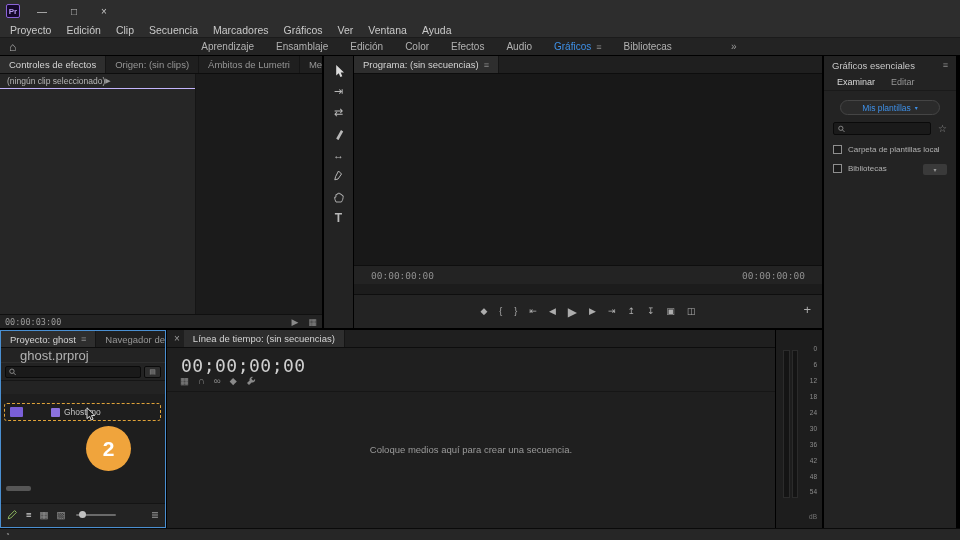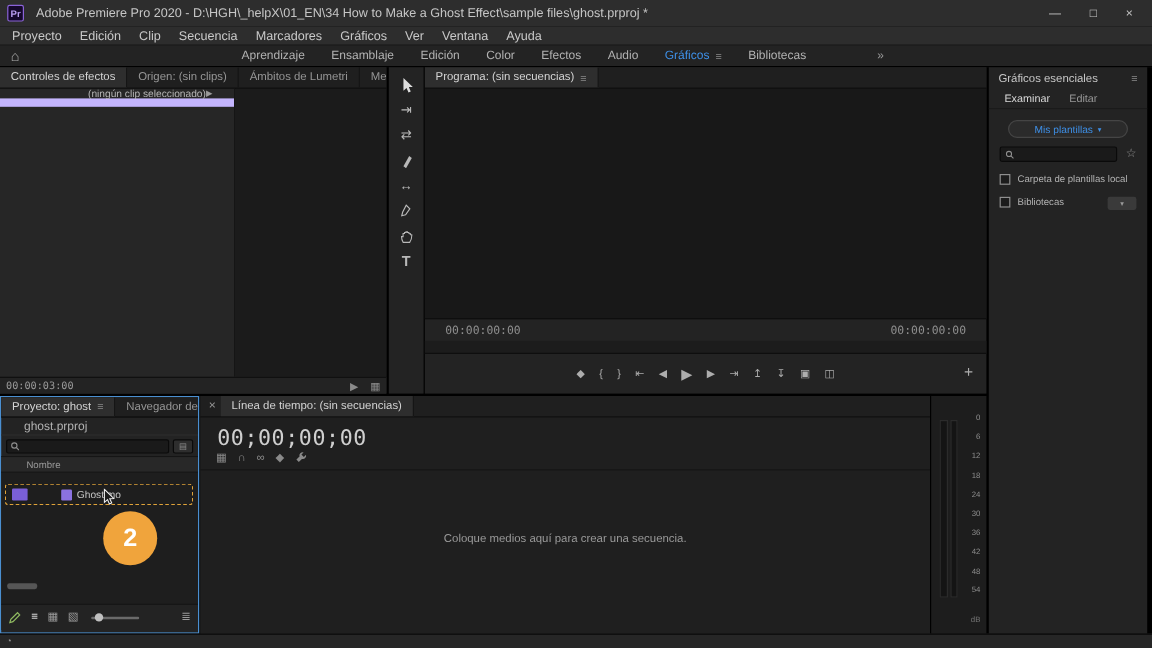--- a/index.html
+++ b/index.html
@@ -20,21 +20,21 @@
 
 .panel{position:absolute;background:#232323}
 .ptabs{height:18px;background:#1f1f1f;border-bottom:1px solid #0d0d0d;display:flex;align-items:center;font-size:9.5px;color:#969696;overflow:hidden}
 .ptab{height:100%;display:flex;align-items:center;gap:5px;padding:0 9px;border-right:1px solid #151515;white-space:nowrap}
 .ptab.active{background:#2e2e2e;color:#d4d4d4}
 .pmenu{color:#8a8a8a;font-size:9px}
 
 #ec{left:0;top:56px;width:322px;height:272px}
 .ec-body{position:absolute;top:18px;left:0;right:0;bottom:14px;display:flex}
 .ec-left{width:196px;background:#262626;border-right:1px solid #151515}
-.ec-row{height:15px;border-bottom:7px solid #c4b5fd;display:flex;align-items:center;justify-content:flex-end;padding:0 18px;font-size:8.5px;color:#b6b6b6}
+.ec-row{height:15px;border-bottom:1px solid #c4b5fd;display:flex;align-items:center;justify-content:flex-start;padding:0 7px;font-size:8.5px;color:#b6b6b6}
 .ec-row .arrow{font-size:7px;color:#9a9a9a}
 .ec-right{flex:1;background:#1b1b1b}
 .ec-foot{position:absolute;left:0;right:0;bottom:0;height:14px;background:#232323;border-top:1px solid #101010;display:flex;align-items:center;padding:0 5px;font-size:8.5px;color:#9a9a9a;font-family:"DejaVu Sans Mono",monospace}
 .ec-foot .sp{flex:1}
 .fico{font-family:"Liberation Sans",sans-serif;color:#8a8a8a;font-size:9px;margin-left:10px}
 
 #tools{left:324px;top:56px;width:29px;height:272px;background:#232323;display:flex;flex-direction:column;align-items:center;padding-top:5px;gap:2px;position:absolute}
 .tool{width:21px;height:19px;display:flex;align-items:center;justify-content:center;color:#b8b8b8;font-size:11px}
 .tool.sel{color:#e8e8e8}
 
@@ -64,21 +64,21 @@
 .thumb{width:100px;height:56px;background:#000;position:relative;flex:none}
 .mgbadge{position:absolute;right:2px;top:2px;width:9px;height:9px;background:#d98e2b;border-radius:1px}
 .t1bar{position:absolute;left:7px;top:23px;width:48px;height:7px;background:#1d3fae;border-radius:1px}
 .t1bar::after{content:"";position:absolute;left:3px;top:2px;width:26px;height:1px;background:#9db8ff}
 .tov{position:absolute;left:6px;top:7px;font-size:5px;letter-spacing:.5px;color:#cdd8ff}
 .tov3{position:absolute;left:10px;top:24px;font-size:5px;color:#6ea0ff}
 .tname{width:100px;font-size:8px;color:#b4b4b4;margin-top:46px;margin-bottom:6px;height:9px;line-height:9px;flex:none}
 
 #proj{left:0;top:330px;width:166px;height:198px;border:1px solid #4a8fd1}
 #proj .ptabs{height:17px}
-.proj-file{height:15px;display:flex;align-items:center;padding-left:19px;font-size:10px;color:#b2b2b2;border-bottom:1px solid #2e2e2e}
+.proj-file{height:15px;display:flex;align-items:center;padding-left:19px;font-size:13px;color:#b2b2b2;border-bottom:1px solid #2e2e2e}
 .proj-search{height:18px;display:flex;align-items:center;gap:3px;padding:0 4px;border-bottom:1px solid #151515}
 .psearch{flex:1;height:12px;background:#1a1a1a;border:1px solid #0a0a0a;border-radius:2px;display:flex;align-items:center;gap:3px;padding:0 3px}
 .psearch-btn{width:17px;height:12px;background:#2e2e2e;border:1px solid #0a0a0a;border-radius:2px;color:#8f8f8f;font-size:7px;display:flex;align-items:center;justify-content:center;flex:none}
 .proj-colhead{height:13px;background:#282828;border-bottom:1px solid #141414;display:flex;align-items:center;padding-left:21px;font-size:8px;color:#9a9a9a}
 .proj-list{position:absolute;left:0;right:0;top:63px;bottom:24px;background:#1e1e1e}
 .sel-row{position:absolute;left:3px;right:4px;top:9px;height:18px;border:1px dashed #e0a339;border-radius:3px;display:flex;align-items:center;gap:4px;padding:0 5px}
 .clipicon{width:13px;height:10px;background:#7a5fd8;border-radius:1px;flex:none}
 .clipicon2{width:9px;height:9px;background:#8b72e0;border-radius:1px;margin-left:24px;flex:none}
 .clipname{font-size:8.5px;color:#c4c4c4;white-space:nowrap}
 .pcursor{position:absolute;left:85px;top:13px}
@@ -105,21 +105,20 @@
 .mscale{position:absolute;right:5px;top:16px;height:150px;display:flex;flex-direction:column;justify-content:space-between;text-align:right;font-size:6.5px;color:#8d8d8d;line-height:1}
 .mdb{position:absolute;right:5px;bottom:8px;font-size:6.5px;color:#777}
 
 #status{position:absolute;left:0;top:528px;width:960px;height:12px;background:#262626;border-top:1px solid #0a0a0a;display:flex;align-items:center;padding:0 5px;color:#8f8f8f;font-size:8px}
 </style>
 </head>
 <body>
 
 <div id="titlebar">
   <span class="pr-badge">Pr</span>
-  <span class="win-title">Adobe Premiere Pro 2020 - D:\HGH\_helpX\01_EN\34 How to Make a Ghost Effect\sample files\ghost.prproj *</span>
   <span class="winbtns">
     <span>—</span>
     <span>□</span>
     <span>×</span>
   </span>
 </div>
 
 <div id="menubar">
   <span>Proyecto</span>
   <span>Edición</span>
@@ -293,23 +292,20 @@
       <svg width="8" height="8" viewBox="0 0 8 8">
           <circle cx="3.2" cy="3.2" r="2.4" fill="none" stroke="#8f8f8f" stroke-width="1"></circle>
           <line x1="5" y1="5" x2="7.4" y2="7.4" stroke="#8f8f8f" stroke-width="1"></line>
         </svg>
       <input style="">
     </span>
     <span class="psearch-btn">
         <span>▤</span>
       </span>
   </div>
-  <div class="proj-colhead">
-    <span>Nombre</span>
-  </div>
   <div class="proj-list">
     <div class="sel-row">
       <span class="clipicon"></span>
       <span class="clipicon2"></span>
       <span class="clipname">Ghost.mo</span>
     </div>
     <svg class="pcursor" width="10" height="14" viewBox="0 0 10 14">
         <path d="M1 0.8 L1 11.6 L3.6 9.3 L5.2 13 L7.1 12.2 L5.5 8.6 L8.8 8.4 Z" fill="#1a1a1a" stroke="#f0f0f0" stroke-width="0.9"></path>
       </svg>
     <div class="callout">2</div>

